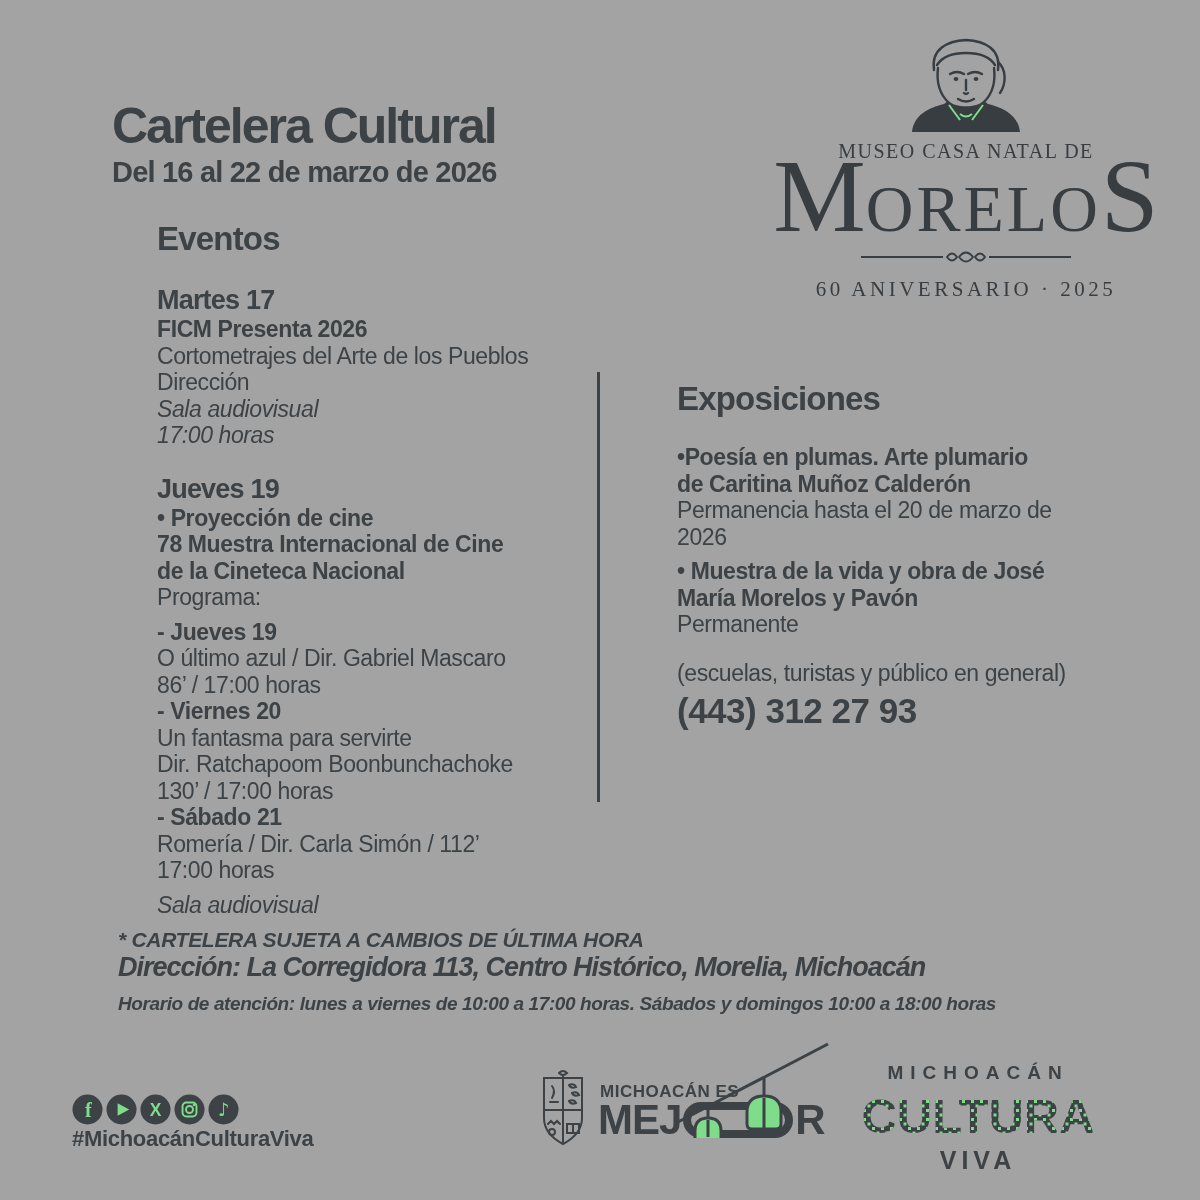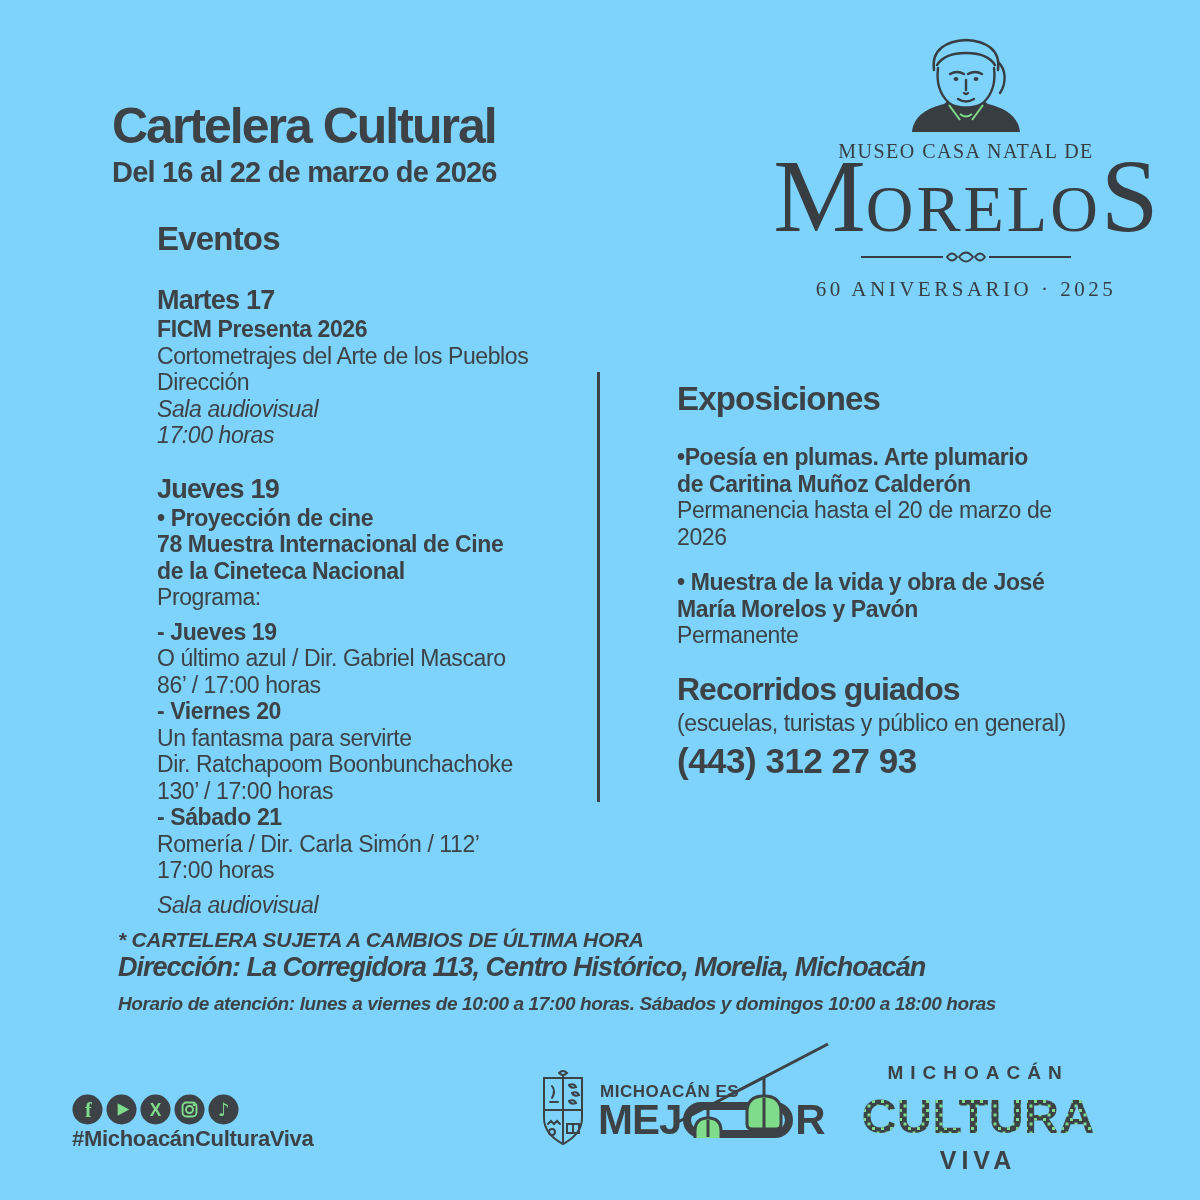--- a/index.html
+++ b/index.html
@@ -1,18 +1,18 @@
 <!DOCTYPE html>
 <html><head>
 <meta charset="utf-8">
 <style>
   html,body{margin:0;padding:0;background:#555;}
   .canvas{
     position:relative;width:1200px;height:1200px;overflow:hidden;
-    background:#7dd3fc;color:#3c4246;
+    background:#a3a3a3;color:#3c4246;
     font-family:"Liberation Sans","DejaVu Sans",sans-serif;
   }
   .abs{position:absolute;}
   
   .main-title{font-size:50px;font-weight:800;letter-spacing:-2px;line-height:52px;white-space:nowrap;}
   .main-subtitle{font-size:29px;font-weight:800;letter-spacing:-0.8px;margin-top:4px;white-space:nowrap;}
   
   .museum{left:770px;top:36px;width:392px;text-align:center;color:#383d41;}
   .museum-small{font-family:"Liberation Serif","DejaVu Serif",serif;font-size:20px;letter-spacing:1.5px;margin-top:4px;white-space:nowrap;}
   .wordmark{display:flex;justify-content:center;align-items:baseline;line-height:0.9;margin-top:-14px;}
@@ -23,21 +23,21 @@
   
   .events-col{left:157px;top:220px;width:452px;}
   .expos-col{left:677px;top:380px;width:420px;}
   .section-heading{font-size:33px;font-weight:800;letter-spacing:-0.8px;}
   .ln{font-size:23px;line-height:26.5px;letter-spacing:-0.4px;white-space:nowrap;}
   .ln.h{font-size:27px;font-weight:800;line-height:32px;margin-top:24px;letter-spacing:-0.8px;}
   .ln.h0{margin-top:26px;}
   .ln.b{font-weight:800;}
   .ln.i{font-style:italic;}
   .ln.mt8{margin-top:8px;}
-  .ln.mt24{margin-top:19px;}
+  .ln.mt24{margin-top:8px;}
   .divider{left:597px;top:372px;width:3px;height:430px;background:#3c4246;}
   .tours{margin-top:22px;}
   .tours-heading{font-size:32px;font-weight:800;letter-spacing:-1px;}
   .tours-audience{font-size:23px;letter-spacing:-0.4px;margin-top:2px;white-space:nowrap;}
   .tours-phone{font-size:35px;font-weight:800;letter-spacing:-0.5px;margin-top:4px;}
   
   .info{left:118px;top:928px;width:980px;font-style:italic;}
   .info-note{font-size:21px;font-weight:800;letter-spacing:-0.3px;white-space:nowrap;}
   .info-address{font-size:27px;font-weight:700;letter-spacing:-1px;white-space:nowrap;}
   .info-hours{font-size:19px;font-weight:800;letter-spacing:-0.4px;margin-top:10px;white-space:nowrap;}
@@ -150,21 +150,20 @@
     <div>
         <div class="ln b h0">•Poesía en plumas. Arte plumario</div>
         <div class="ln b">de Caritina Muñoz Calderón</div>
         <div class="ln r">Permanencia hasta el 20 de marzo de</div>
         <div class="ln r">2026</div>
         <div class="ln b mt24">• Muestra de la vida y obra de José</div>
         <div class="ln b">María Morelos y Pavón</div>
         <div class="ln r">Permanente</div>
       </div>
     <div class="tours">
-      <div class="tours-heading">Recorridos guiados</div>
       <div class="tours-audience">(escuelas, turistas y público en general)</div>
       <div class="tours-phone">(443) 312 27 93</div>
     </div>
   </div>
 
   <div class="abs info">
     <div class="info-note">* CARTELERA SUJETA A CAMBIOS DE ÚLTIMA HORA</div>
     <div class="info-address">Dirección: La Corregidora 113, Centro Histórico, Morelia, Michoacán</div>
     <div class="info-hours">Horario de atención: lunes a viernes de 10:00 a 17:00 horas. Sábados y domingos 10:00 a 18:00 horas</div>
   </div>

